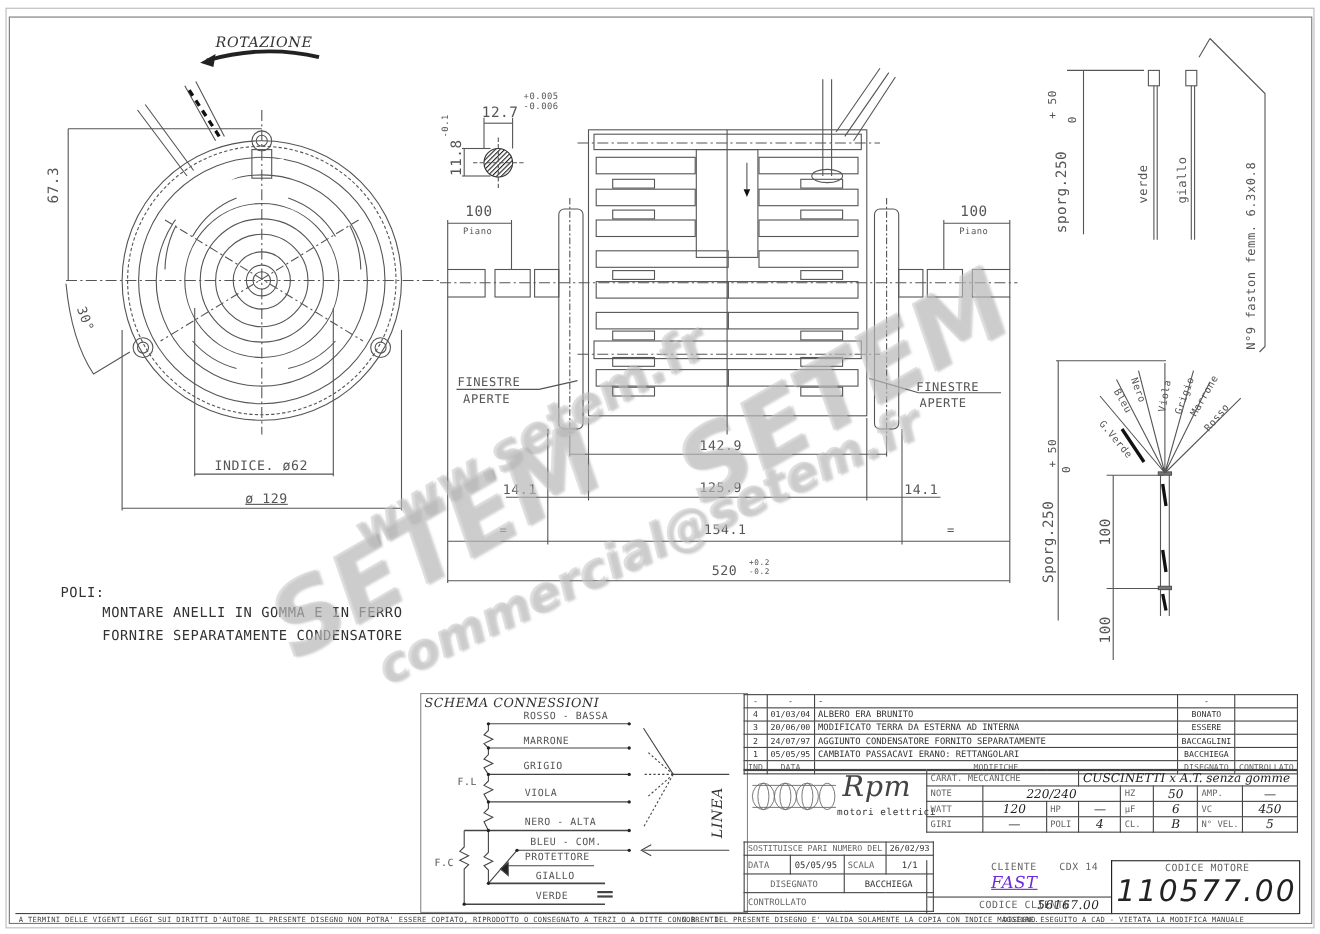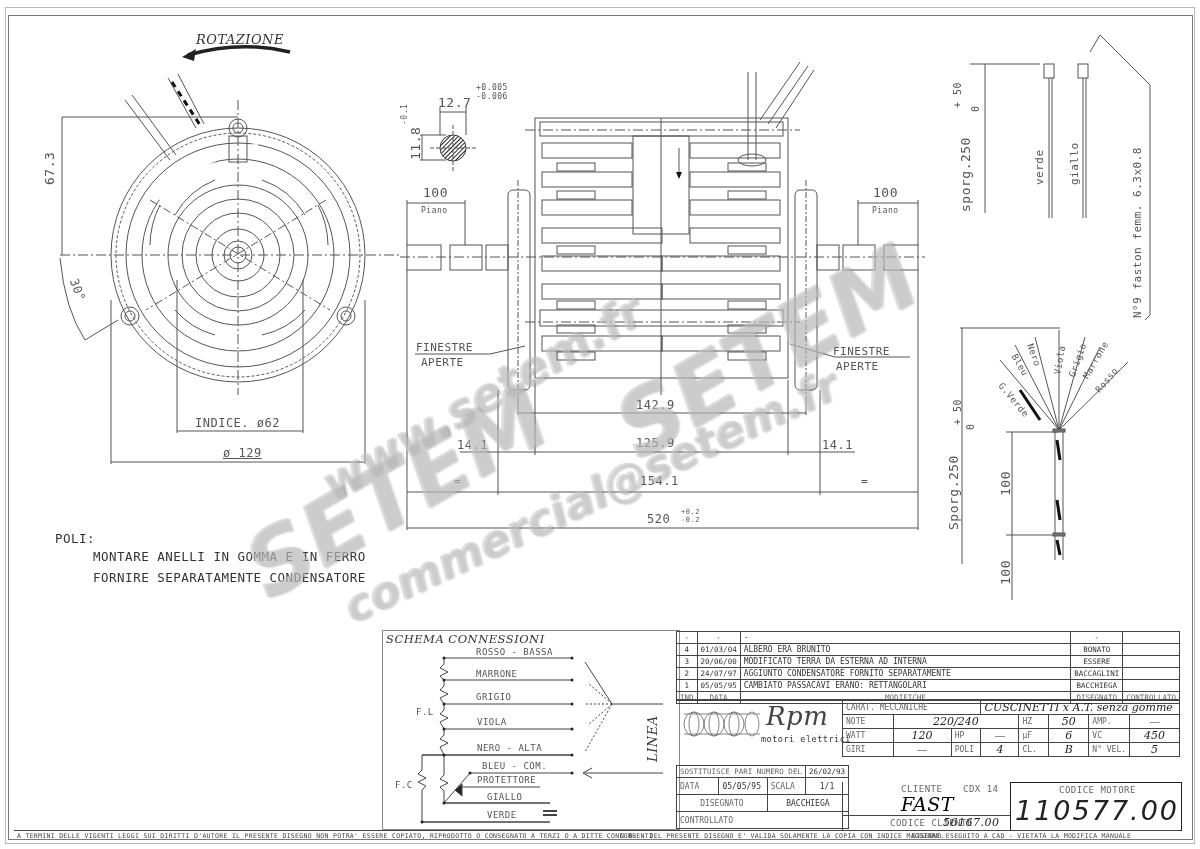--- a/index.html
+++ b/index.html
@@ -460,21 +460,21 @@
   </tr>
   <tr style="height:17px">
     <td colspan="4" style="color:#666">CONTROLLATO</td>
   </tr>
 </tbody>
   </table>
 
 <div class="abs" style="left:842px;top:782px;width:167px;height:48px;border:1px solid #444;border-top:none;text-align:right;">
   <div class="t" style="left:58px;top:2px;font-size:9px;color:#666;">CLIENTE</div>
   <div class="t" style="left:120px;top:2px;font-size:9px;color:#666;">CDX 14</div>
-  <div class="t it" style="left:58px;top:11px;font-size:19px;color:#000000;">FAST</div>
+  <div class="t it" style="left:58px;top:11px;font-size:15px;color:#6d28d9;text-decoration:underline;">FAST</div>
   <div style="position:absolute;left:0;top:33px;width:167px;border-top:1px solid #444;"></div>
   <div class="t" style="left:3px;top:36px;font-size:9px;color:#666;margin-left:44px;">CODICE CLIENTE</div>
   <div class="t val" style="left:100px;top:34px;font-size:11px;">56167.00</div>
 </div>
 
 <div class="abs" style="left:1010px;top:782px;width:170px;height:47px;border:1.5px solid #222;">
   <div class="t" style="left:48px;top:2px;font-size:9px;color:#666;">CODICE MOTORE</div>
   <div class="t bigcode" style="left:4px;top:12px;">110577.00</div>
 </div>
 

